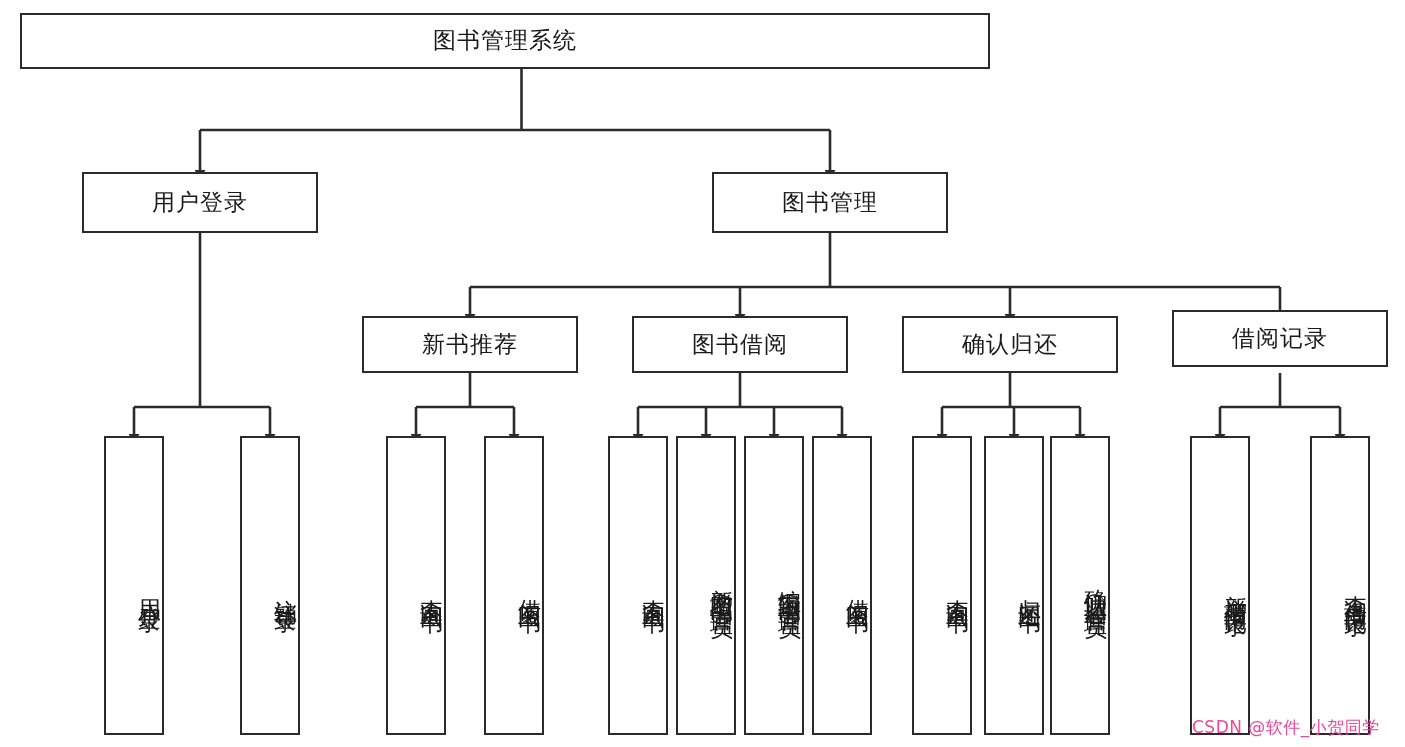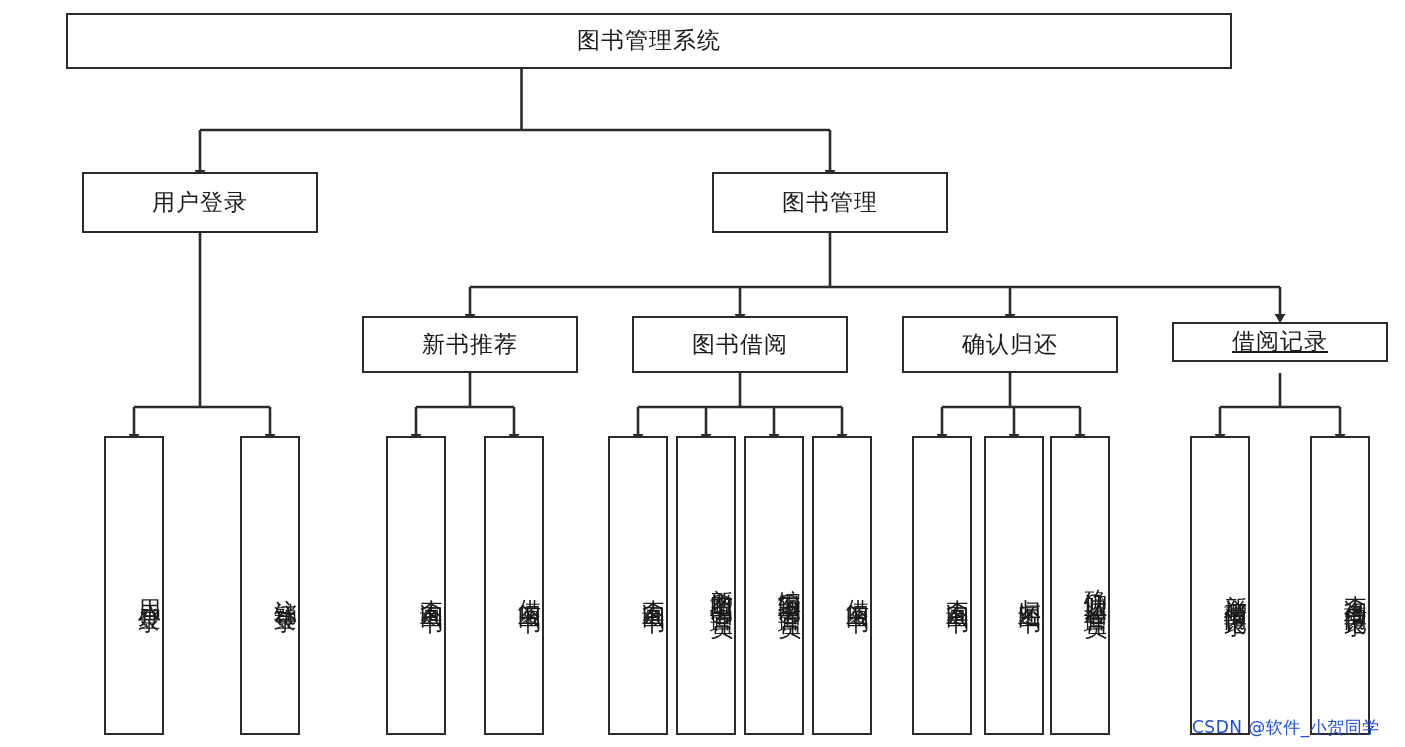--- a/index.html
+++ b/index.html
@@ -110,41 +110,41 @@
         <path d="M942,407 L942,435" marker-end="url(#arrow)"></path>
         <path d="M1014,407 L1014,435" marker-end="url(#arrow)"></path>
         <path d="M1080,407 L1080,435" marker-end="url(#arrow)"></path>
         <path d="M1280,373 L1280,407"></path>
         <path d="M1220,407 L1340,407"></path>
         <path d="M1220,407 L1220,435" marker-end="url(#arrow)"></path>
         <path d="M1340,407 L1340,435" marker-end="url(#arrow)"></path>
       </g>
   </svg>
 
-  <div class="node node-h node-root" style="left: 20px; top: 13px; width: 1166px; height: 56px; margin-left: 46px;">
+  <div class="node node-h node-root" style="left: 20px; top: 13px; width: 970px; height: 56px;">
     <span>图书管理系统</span>
   </div>
 
   <div class="node node-h" style="left: 82px; top: 172px; width: 236px; height: 61px;">
     <span>用户登录</span>
   </div>
   <div class="node node-h" style="left: 712px; top: 172px; width: 236px; height: 61px;">
     <span>图书管理</span>
   </div>
 
   <div class="node node-h" style="left: 362px; top: 316px; width: 216px; height: 57px;">
     <span>新书推荐</span>
   </div>
   <div class="node node-h" style="left: 632px; top: 316px; width: 216px; height: 57px; justify-content: center;">
     <span>图书借阅</span>
   </div>
   <div class="node node-h" style="left: 902px; top: 316px; width: 216px; height: 57px;">
     <span>确认归还</span>
   </div>
-  <div class="node node-h" style="left: 1172px; top: 322px; width: 216px; height: 40px; text-decoration: underline;">
+  <div class="node node-h" style="left: 1172px; top: 310px; width: 216px; height: 57px;">
     <span>借阅记录</span>
   </div>
 
   <div class="node node-v" style="left: 104px; top: 436px; width: 60px; height: 299px;">
     <span>用户登录</span>
   </div>
   <div class="node node-v" style="left: 240px; top: 436px; width: 60px; height: 299px;">
     <span>注销登录</span>
   </div>
   <div class="node node-v" style="left: 386px; top: 436px; width: 60px; height: 299px;">
@@ -174,15 +174,15 @@
   <div class="node node-v" style="left: 1050px; top: 436px; width: 60px; height: 299px;">
     <span>确认归还（管理员）</span>
   </div>
   <div class="node node-v" style="left: 1190px; top: 436px; width: 60px; height: 299px;">
     <span>新增借阅记录</span>
   </div>
   <div class="node node-v" style="left: 1310px; top: 436px; width: 60px; height: 299px;">
     <span>查询借阅记录</span>
   </div>
 
-  <div class="watermark" style="left: 1192px; top: 716px; color: #1d4ed8;">CSDN @软件_小贺同学</div>
+  <div class="watermark" style="left: 1192px; top: 716px; color: #ec4899;">CSDN @软件_小贺同学</div>
 
 </div>
 
 </body></html>

